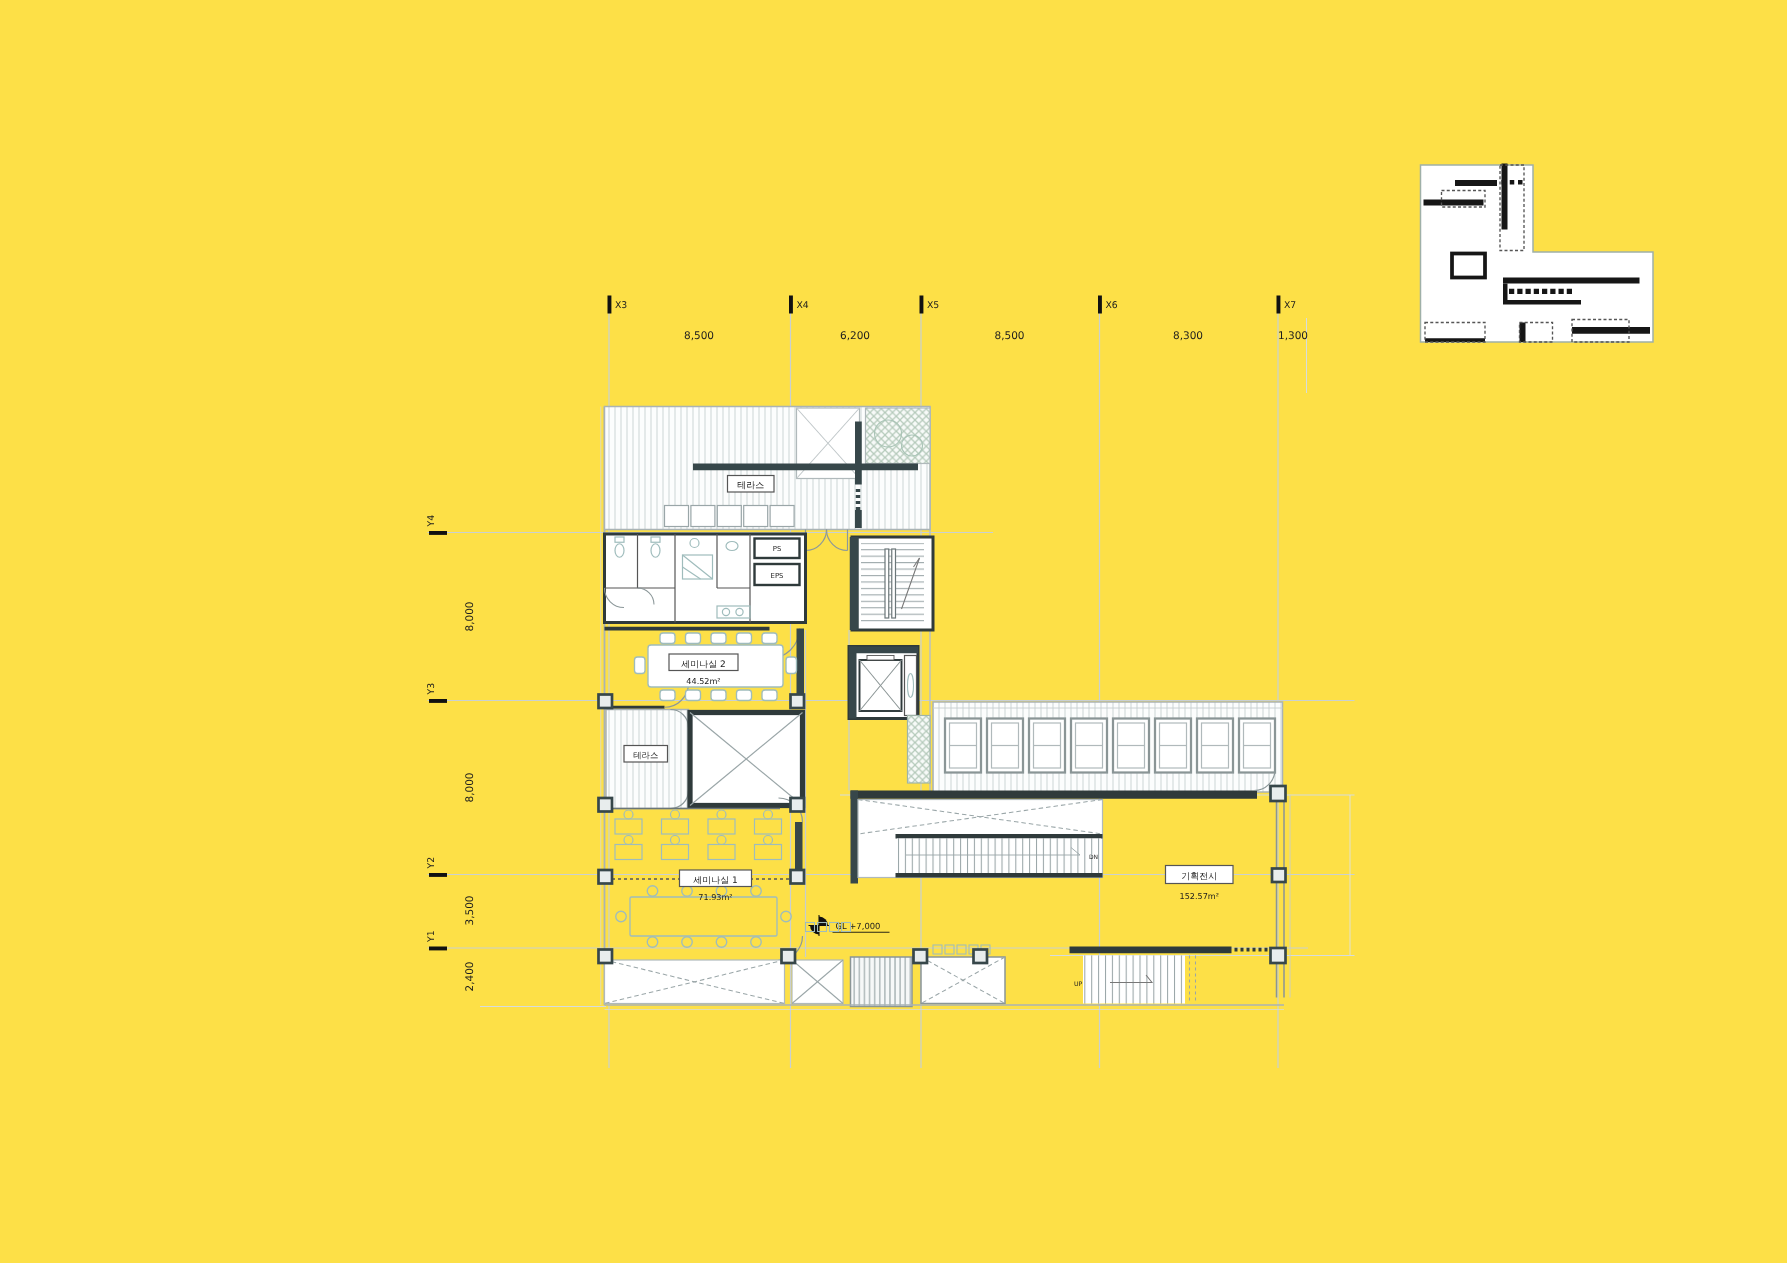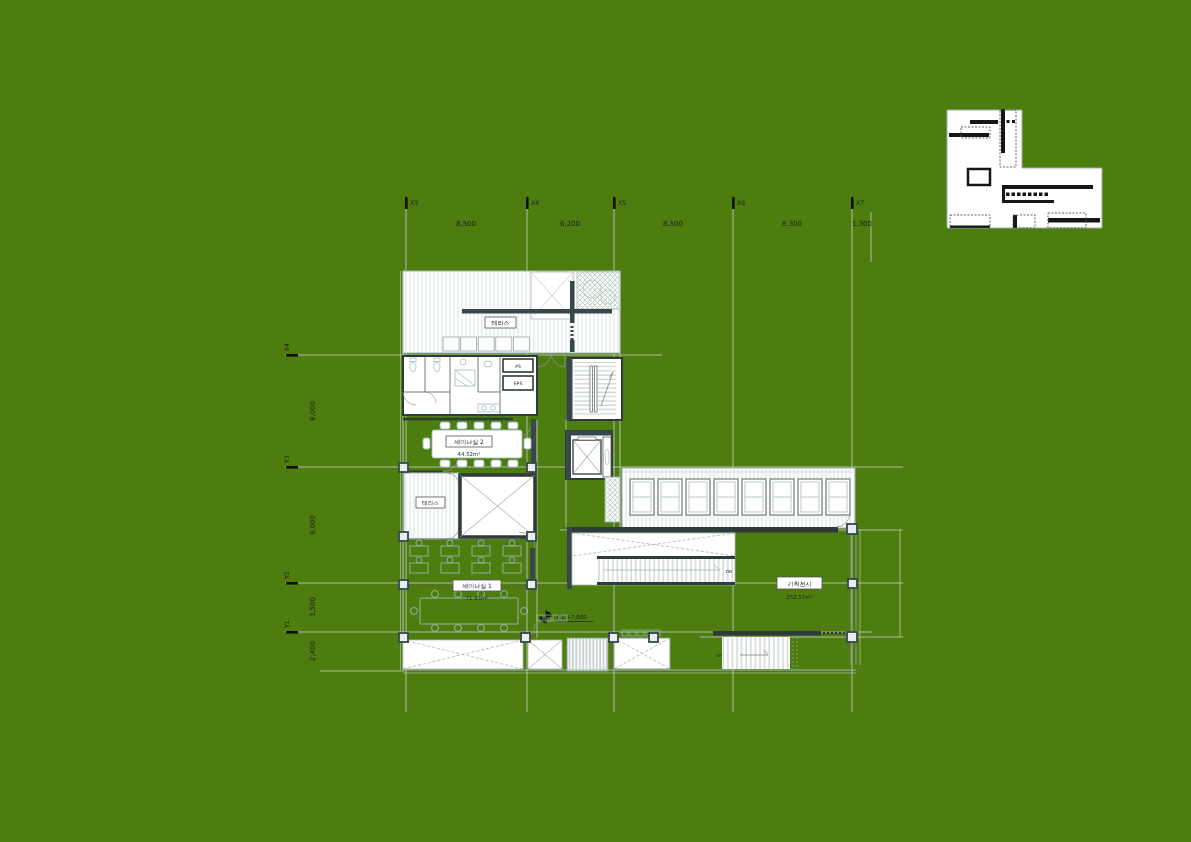--- a/index.html
+++ b/index.html
@@ -1,19 +1,19 @@
 <!DOCTYPE html>
 <html><head>
 <meta charset="utf-8">
 <style>
   html,body{margin:0;padding:0;background:#ffffff;}
   .sheet{
     position:relative;
     width:1191px;height:842px;
-    background:#4d7c0f;
+    background:#fde047;
     font-family:"DejaVu Sans","Liberation Sans",sans-serif;
     overflow:hidden;
   }
   svg{position:absolute;inset:0;}
   text{fill:#1d1d1d;}
 </style>
 </head>
 <body>
 
 <div class="sheet">

